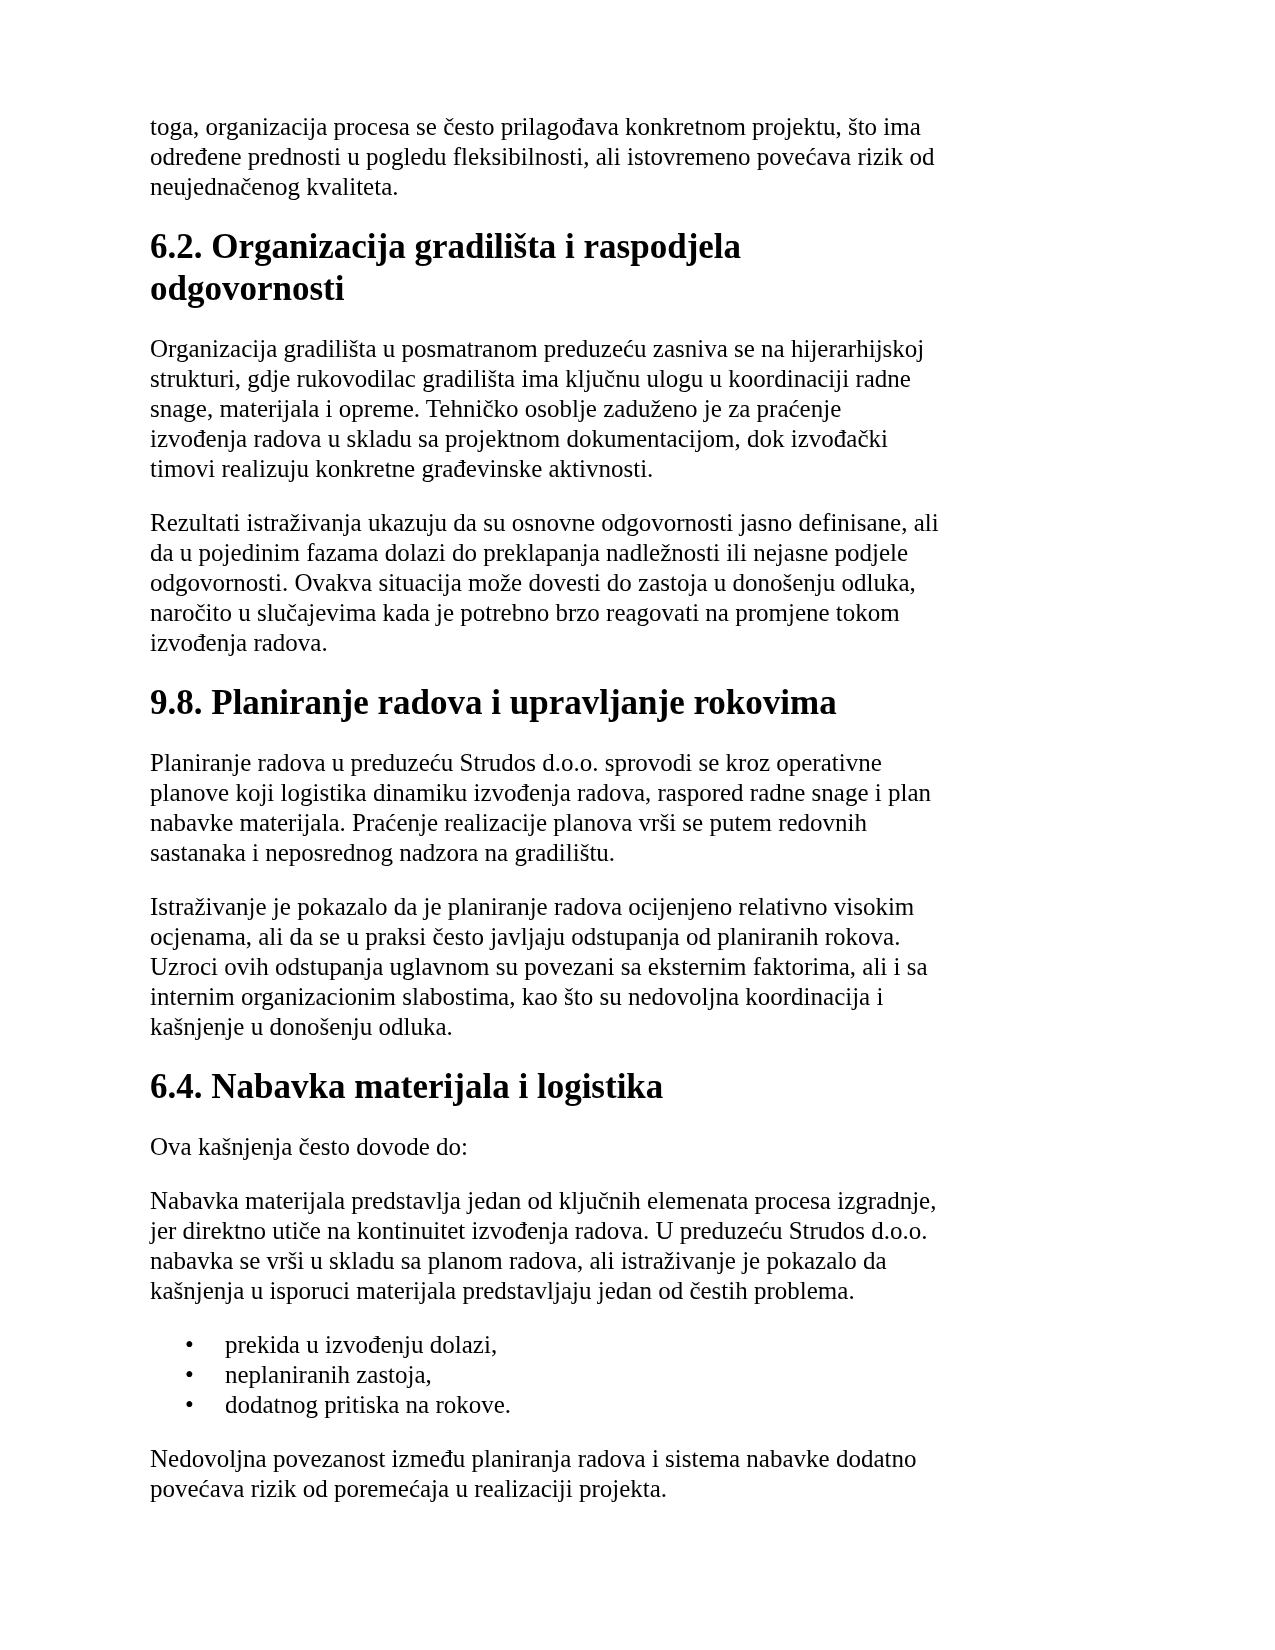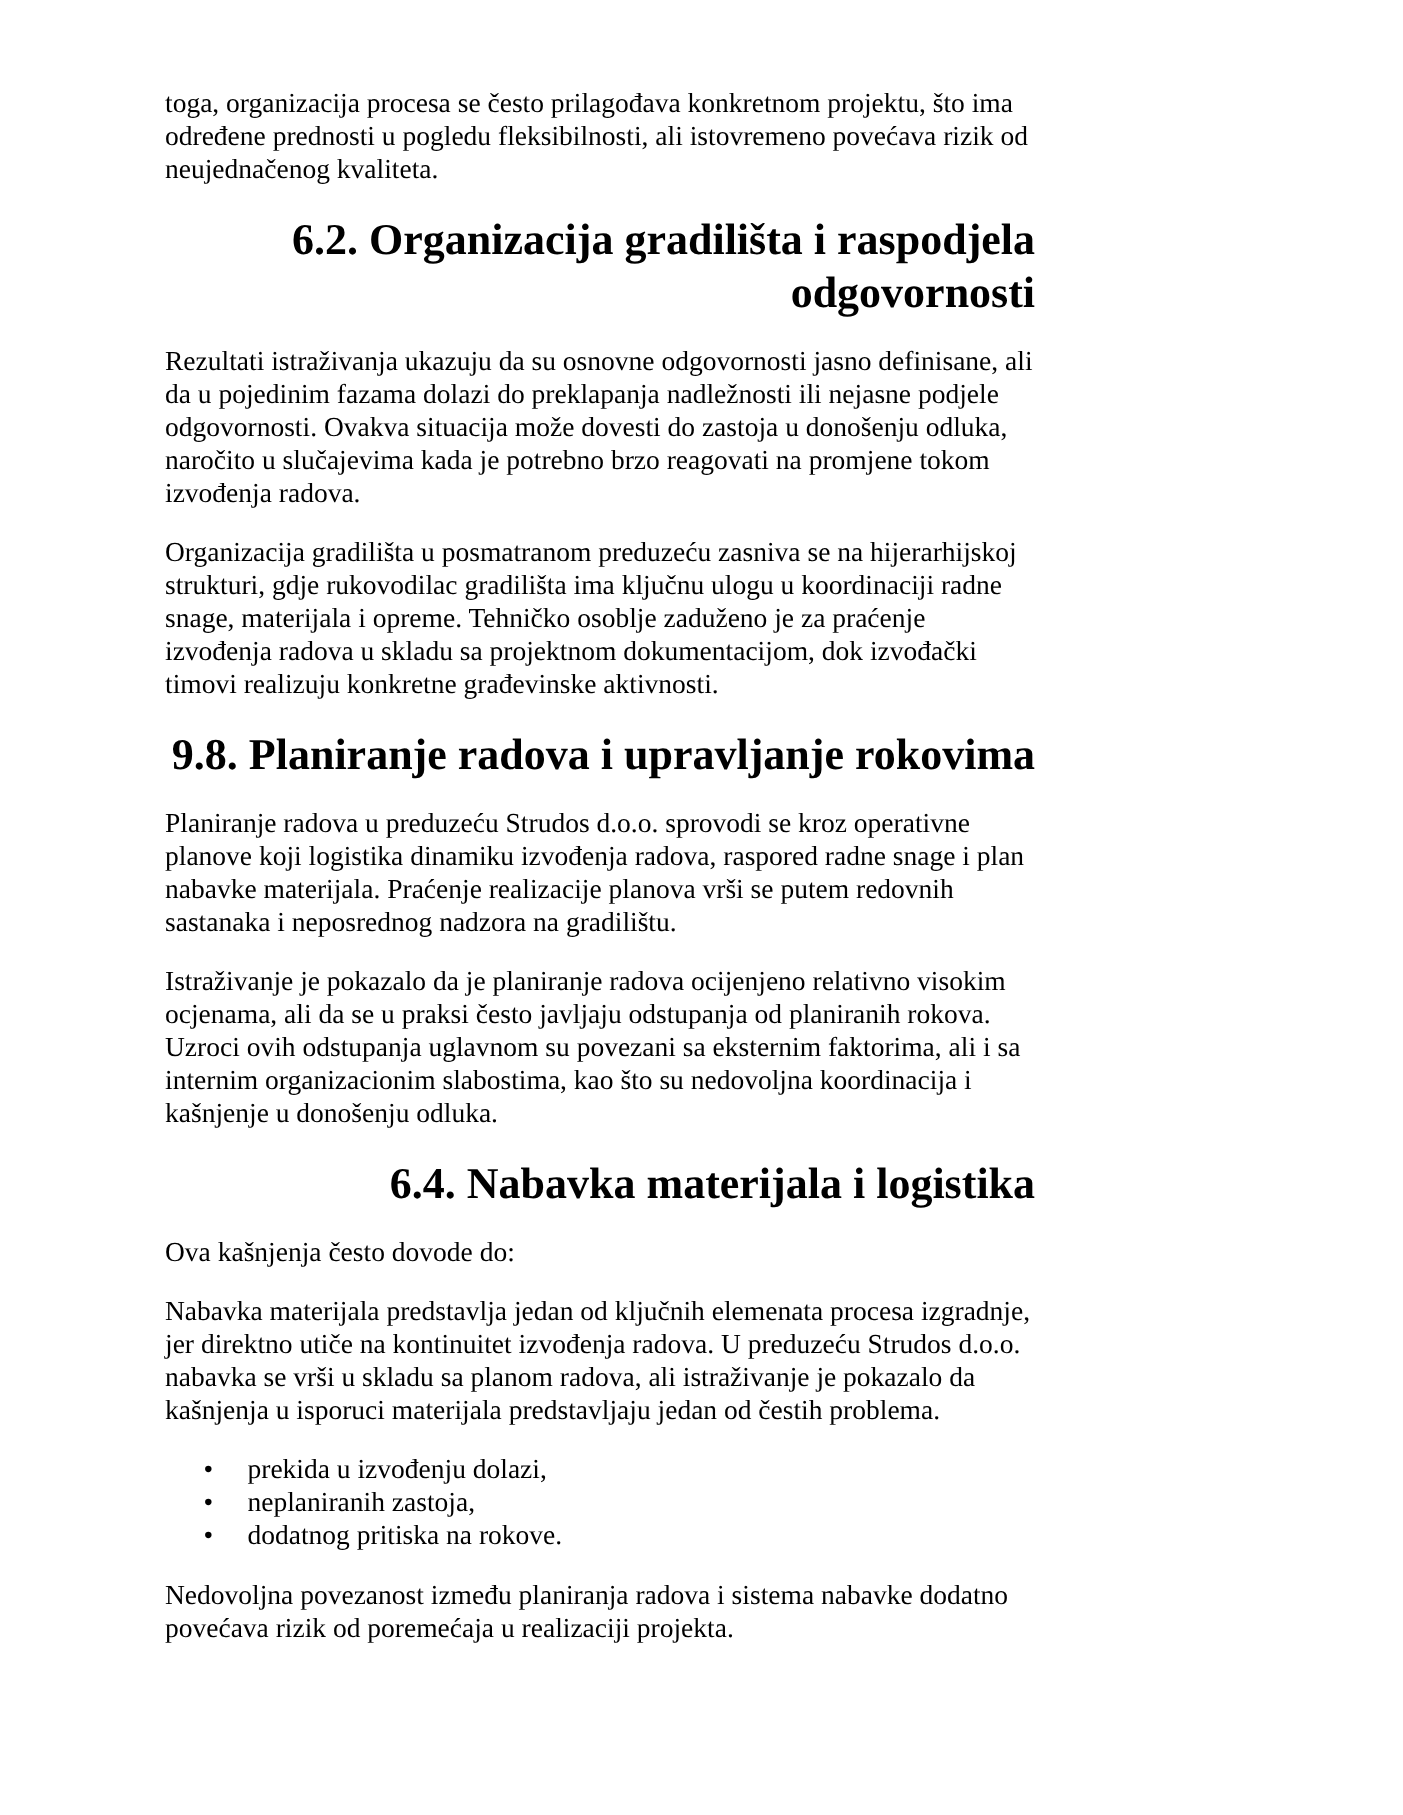--- a/index.html
+++ b/index.html
@@ -11,39 +11,38 @@
     width: 1275px;
     height: 1650px;
     box-sizing: border-box;
     font-family: "Liberation Serif", "DejaVu Serif", serif;
     color: #000000;
   }
   .page {
     box-sizing: border-box;
     width: 1091px;
     height: 1650px;
-    padding: 80px 150px 100px 150px;
+    padding: 112px 150px 100px 150px;
     background: #ffffff;
     overflow: hidden;
     font-family: Liberation Serif, serif;
   }
   .doc p {
     font-size: 25px;
     line-height: 1.2;
     margin: 0 0 24px 0;
     max-width: 985px;
     text-align: left;
   }
   .doc h2 {
-    font-size: 40px;
+    font-size: 35px;
     line-height: 1.2;
     font-weight: bold;
     margin: 16px 0 24px 0;
     letter-spacing: 0px;
-    text-align: right;
   }
   .doc ul {
     list-style: none;
     margin: 4px 0 24px 0;
     padding: 0;
   }
   .doc li {
     position: relative;
     font-size: 25px;
     line-height: 1.2;
@@ -61,23 +60,23 @@
 </head>
 <body>
 
 <div class="page">
   <div class="doc">
 
     <p>toga, organizacija procesa se često prilagođava konkretnom projektu, što ima određene prednosti u pogledu fleksibilnosti, ali istovremeno povećava rizik od neujednačenog kvaliteta.</p>
 
     <h2>6.2. Organizacija gradilišta i raspodjela odgovornosti</h2>
 
+    <p>Organizacija gradilišta u posmatranom preduzeću zasniva se na hijerarhijskoj strukturi, gdje rukovodilac gradilišta ima ključnu ulogu u koordinaciji radne snage, materijala i opreme. Tehničko osoblje zaduženo je za praćenje izvođenja radova u skladu sa projektnom dokumentacijom, dok izvođački timovi realizuju konkretne građevinske aktivnosti.</p>
+
     <p>Rezultati istraživanja ukazuju da su osnovne odgovornosti jasno definisane, ali da u pojedinim fazama dolazi do preklapanja nadležnosti ili nejasne podjele odgovornosti. Ovakva situacija može dovesti do zastoja u donošenju odluka, naročito u slučajevima kada je potrebno brzo reagovati na promjene tokom izvođenja radova.</p>
-
-    <p>Organizacija gradilišta u posmatranom preduzeću zasniva se na hijerarhijskoj strukturi, gdje rukovodilac gradilišta ima ključnu ulogu u koordinaciji radne snage, materijala i opreme. Tehničko osoblje zaduženo je za praćenje izvođenja radova u skladu sa projektnom dokumentacijom, dok izvođački timovi realizuju konkretne građevinske aktivnosti.</p>
 
     <h2>9.8. Planiranje radova i upravljanje rokovima</h2>
 
     <p>Planiranje radova u preduzeću Strudos d.o.o. sprovodi se kroz operativne planove koji logistika dinamiku izvođenja radova, raspored radne snage i plan nabavke materijala. Praćenje realizacije planova vrši se putem redovnih sastanaka i neposrednog nadzora na gradilištu.</p>
 
     <p>Istraživanje je pokazalo da je planiranje radova ocijenjeno relativno visokim ocjenama, ali da se u praksi često javljaju odstupanja od planiranih rokova. Uzroci ovih odstupanja uglavnom su povezani sa eksternim faktorima, ali i sa internim organizacionim slabostima, kao što su nedovoljna koordinacija i kašnjenje u donošenju odluka.</p>
 
 
     <h2>6.4. Nabavka materijala i logistika</h2>
 

